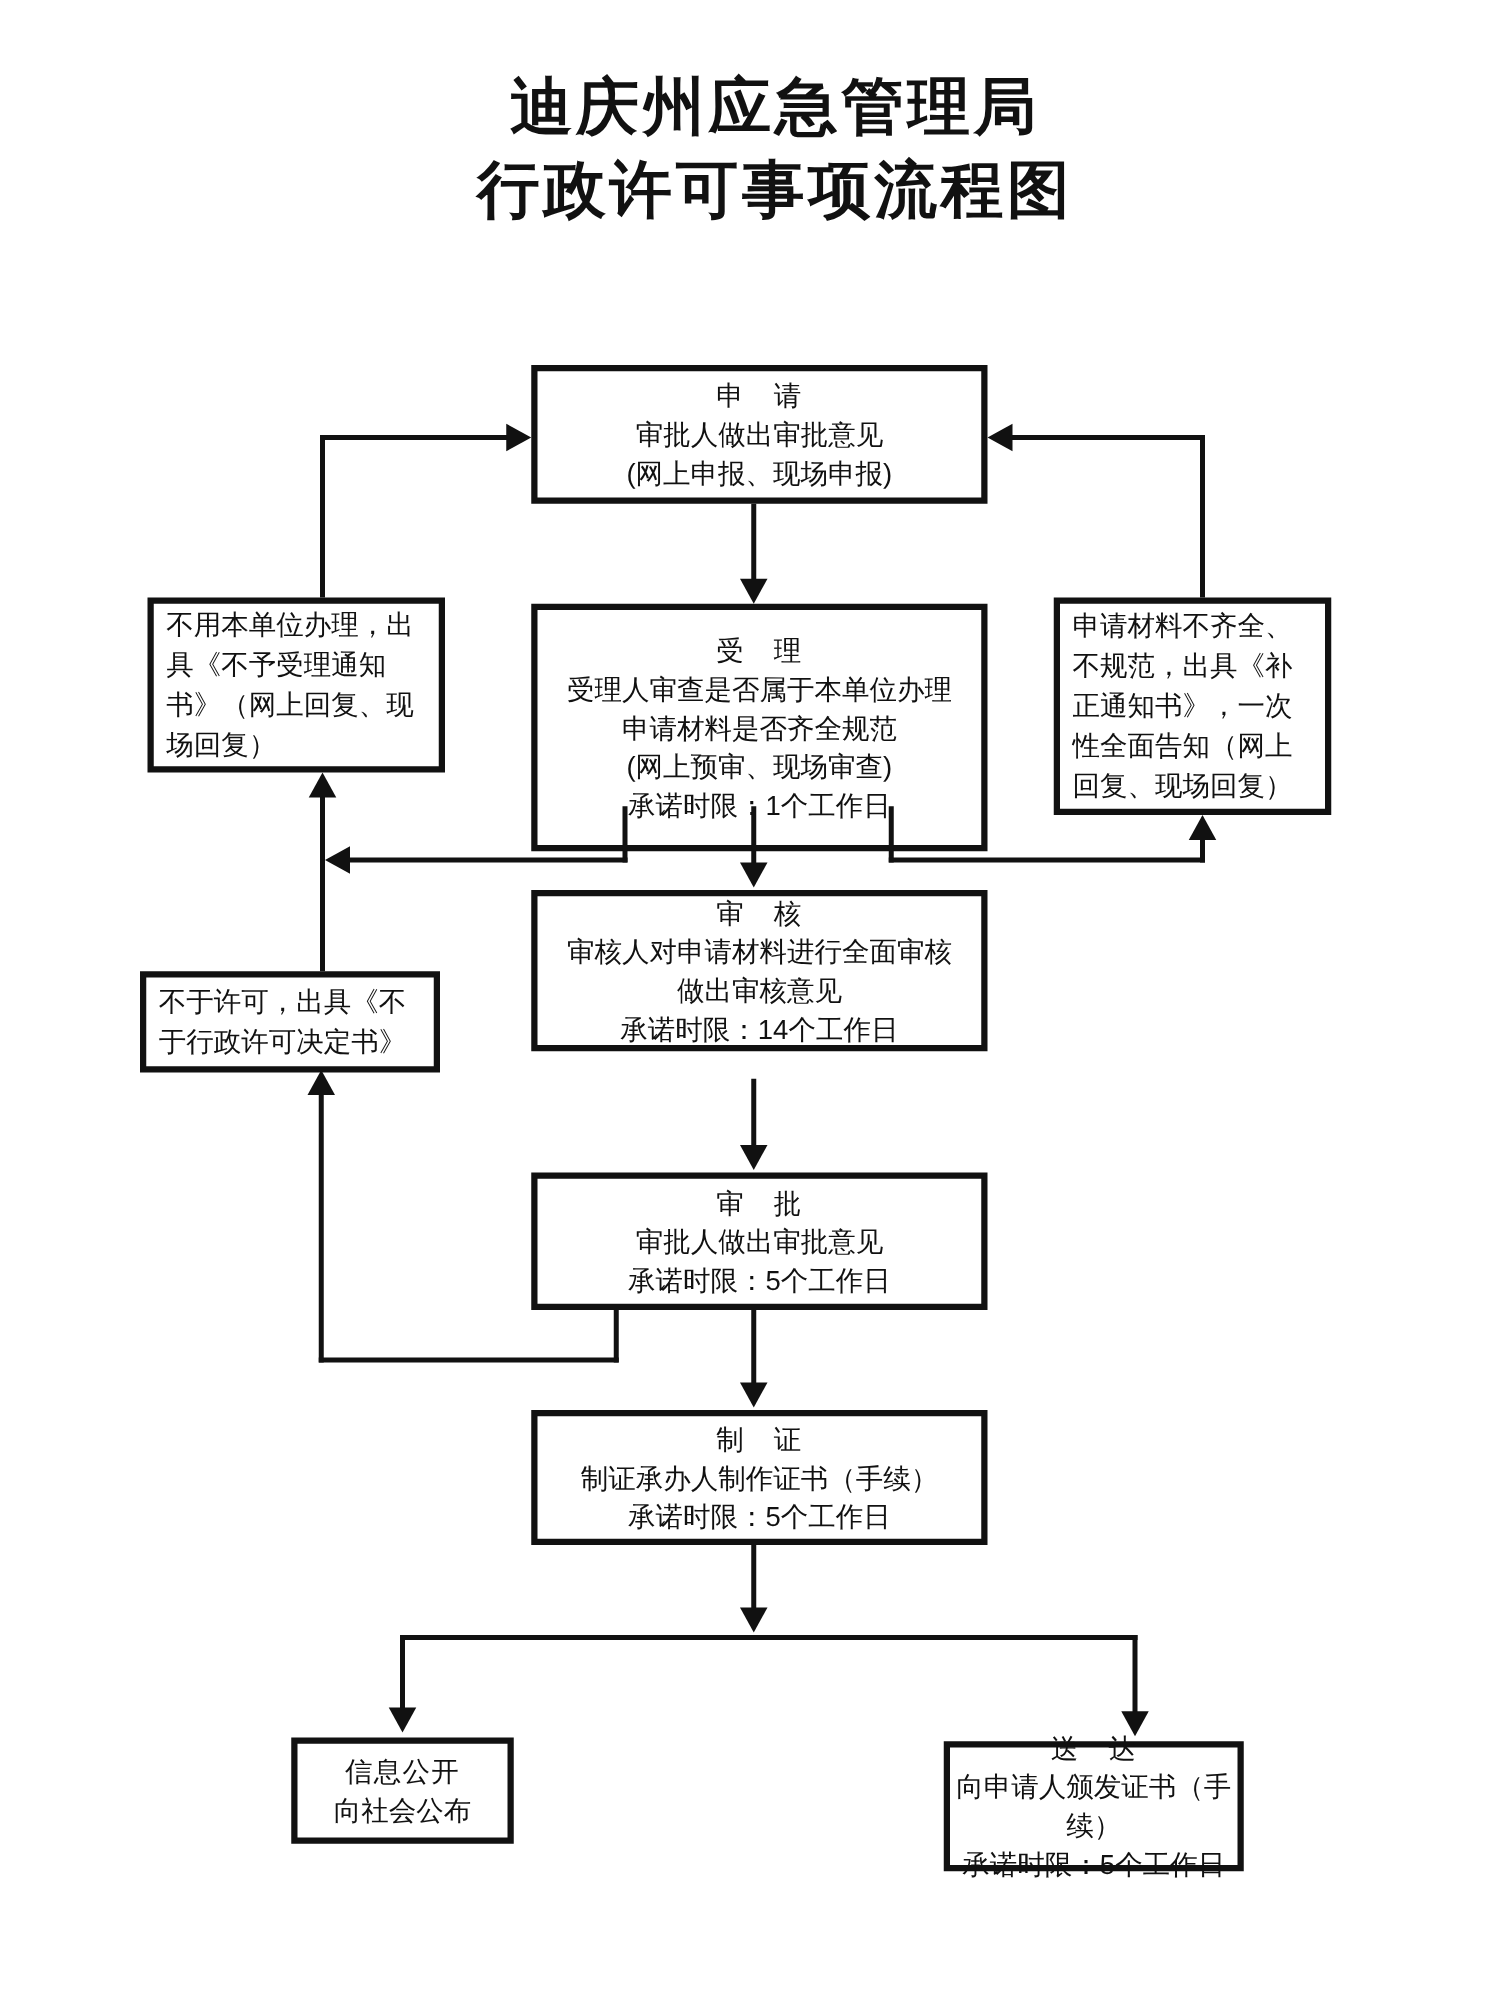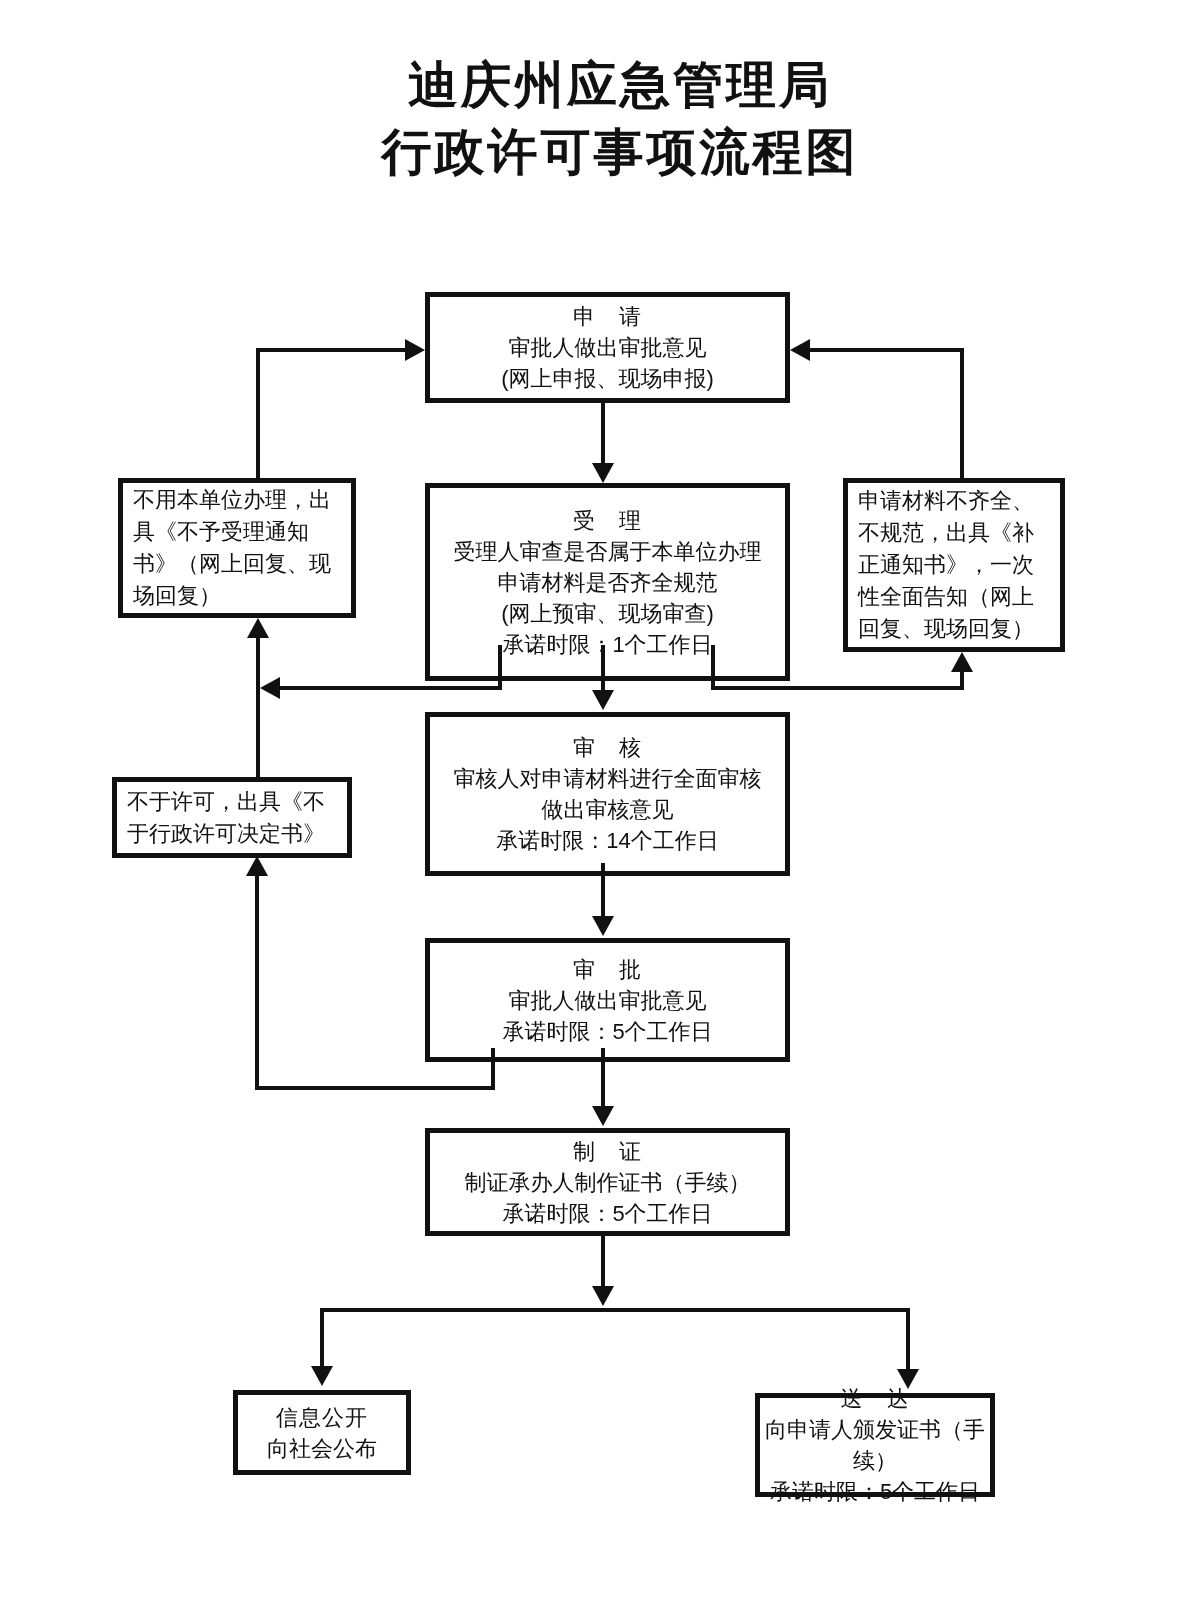--- a/index.html
+++ b/index.html
@@ -57,32 +57,32 @@
   </div>
 
   <div class="box side" style="left:118px; top:478px; width:238px; height:140px;">
     <div>不用本单位办理，出具《不予受理通知书》（网上回复、现场回复）</div>
   </div>
 
   <div class="box side" style="left:843px; top:478px; width:222px; height:174px;">
     <div>申请材料不齐全、不规范，出具《补正通知书》，一次性全面告知（网上回复、现场回复）</div>
   </div>
 
-  <div class="box" style="left:425px; top:712px; width:365px; height:164px;">
+  <div class="box" style="left:425px; top:712px; width:365px; height:129px;">
     <div class="node-title">审　核</div>
     <div>审核人对申请材料进行全面审核</div>
     <div>做出审核意见</div>
     <div>承诺时限：14个工作日</div>
   </div>
 
   <div class="box side" style="left:112px; top:777px; width:240px; height:81px;">
     <div>不于许可，出具《不于行政许可决定书》</div>
   </div>
 
-  <div class="box" style="left:425px; top:938px; width:365px; height:124px;">
+  <div class="box" style="left:425px; top:938px; width:365px; height:110px;">
     <div class="node-title">审　批</div>
     <div>审批人做出审批意见</div>
     <div>承诺时限：5个工作日</div>
   </div>
 
   <div class="box" style="left:425px; top:1128px; width:365px; height:108px;">
     <div class="node-title">制　证</div>
     <div>制证承办人制作证书（手续）</div>
     <div>承诺时限：5个工作日</div>
   </div>

